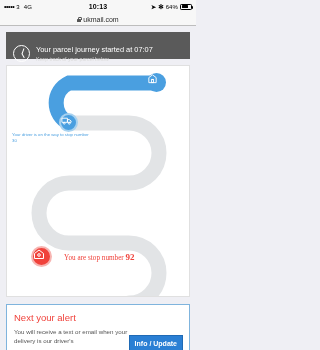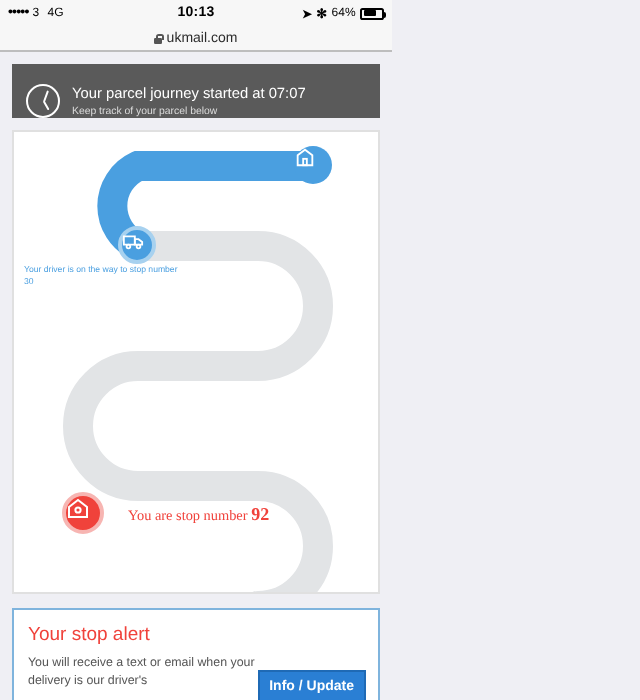--- a/index.html
+++ b/index.html
@@ -54,21 +54,21 @@
     content:""; position:absolute; left:.9px; top:0; width:2.2px;height:2.6px;
     border:.7px solid #555; border-bottom:none; border-radius:1.4px 1.4px 0 0;
   }
 
   
   .page{ height:324px; overflow:hidden; background:#efeff4; }
 
   
   .banner{
     margin:6px 6px 0 6px; background:#5a5a5a; height:27px;
-    display:flex; align-items:flex-end; padding:0 7px; gap:6px;
+    display:flex; align-items:flex-start; padding:13px 7px; gap:6px;
   }
   .clock{
     width:17px;height:17px;border-radius:50%;border:1.2px solid #fff;
     position:relative; flex:0 0 auto;
   }
   .clock .hh{
     position:absolute; left:50%; top:50%; width:1.1px;height:4.6px;
     background:#fff; transform-origin:50% 100%; transform:translate(-50%,-100%) rotate(150deg);
     border-radius:1px;
   }
@@ -199,18 +199,18 @@
 
     <div class="note-driver">Your driver is on the way to stop number 30</div>
 
     <div class="note-stop">
       <span>You are stop number</span>
       <b>92</b>
     </div>
   </div>
 
   <div class="alert">
-    <div class="alert-title">Your stop alert</div>
+    <div class="alert-title">Next your alert</div>
     <div class="alert-body">You will receive a text or email when your delivery is our driver's</div>
     <div class="alert-btn">Info / Update</div>
   </div>
 
 </div>
 
 </body></html>

